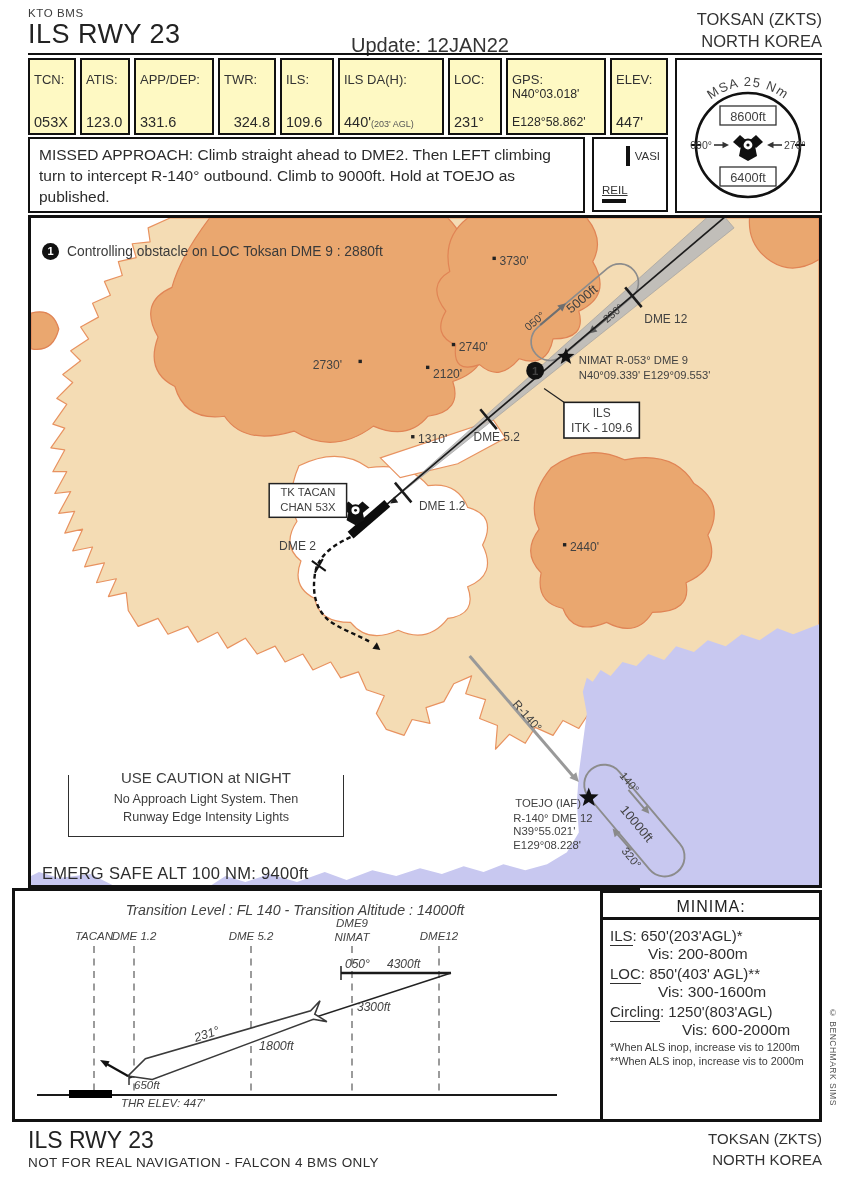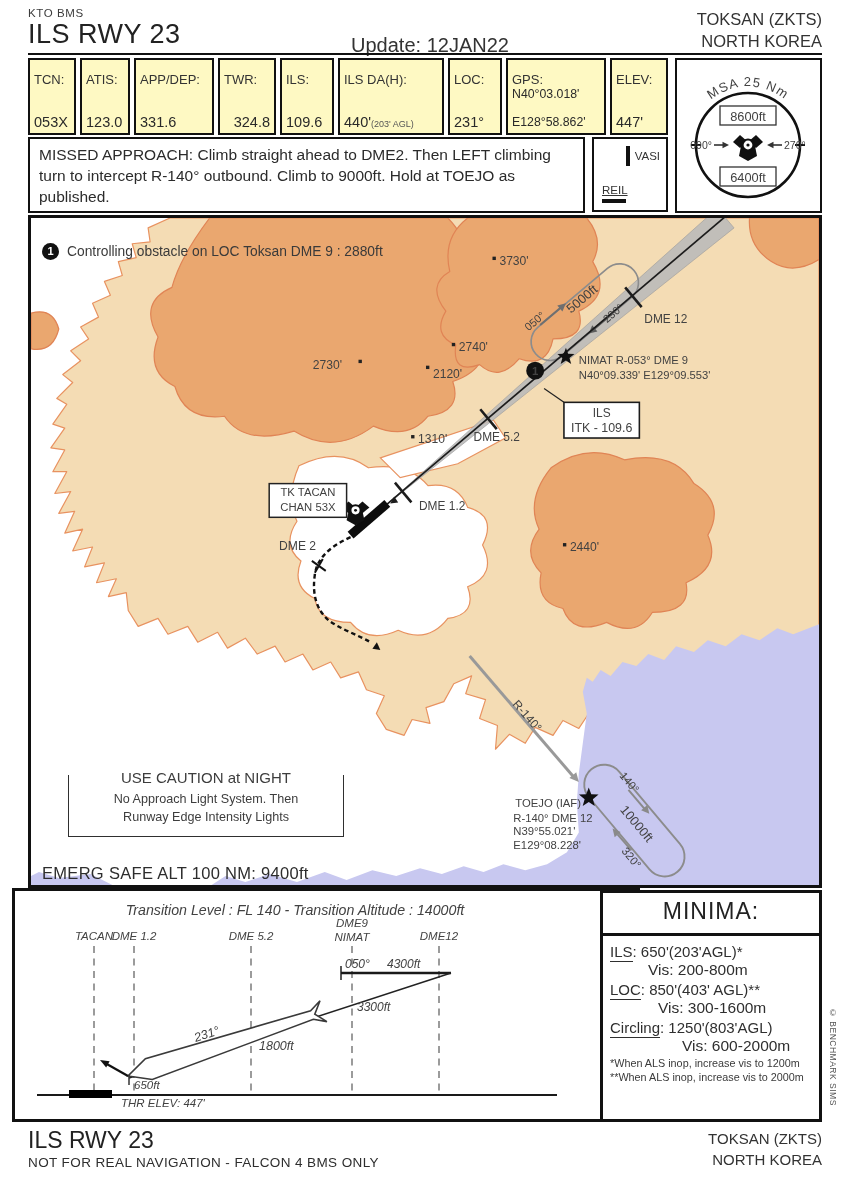--- a/index.html
+++ b/index.html
@@ -39,22 +39,22 @@
   .ncirc{width:17px;height:17px;border-radius:50%;background:#111;color:#fff;font-size:11px;font-weight:bold;
          text-align:center;line-height:17px;flex:none;}
   .caution{left:68px;top:775px;width:274px;height:60px;border:1.6px solid #2f2f2f;background:transparent;
            text-align:center;font-size:12.6px;color:#3d3d3d;line-height:1.4;}
   .ctitle{position:relative;top:-9px;background:#fff;padding:0 6px;font-size:15px;}
   .cbody{margin-top:-6px;}
   .emerg{left:42px;top:864px;font-size:16.5px;letter-spacing:.3px;color:#2d2d2d;}
   
   .profbox{left:12px;top:888px;width:628px;height:234px;border:3px solid #111;box-sizing:border-box;background:#fff;font-style:italic;}
   .minima{left:600px;top:890px;width:222px;height:232px;border:3px solid #111;box-sizing:border-box;background:#fff;}
-  .mtitle{border-bottom:3px solid #111;text-align:center;font-size:23px;letter-spacing:1px;color:#222;
-          padding:5px 0 8px 0;}
+  .mtitle{border-bottom:3px solid #111;text-align:center;font-size:16px;letter-spacing:1px;color:#222;
+          padding:5px 0 1px 0;}
   .mbody{padding:5px 7px;color:#2f2f2f;}
   .mrow{font-size:15px;margin-top:2px;white-space:nowrap;}
   .u{border-bottom:1.6px solid #2f2f2f;padding-bottom:1px;}
   .vis1{padding-left:38px;font-size:15.5px;margin-top:1px;}
   .vis2{padding-left:48px;font-size:15.5px;margin-top:1px;}
   .vis3{padding-left:72px;font-size:15.5px;margin-top:1px;}
   .mnote{font-size:10.8px;margin-top:2px;color:#3a3a3a;white-space:nowrap;}
   
   .fproc{left:28px;top:1127px;font-size:23px;color:#222;}
   .fwarn{left:28px;top:1155px;font-size:13.5px;letter-spacing:.4px;color:#2e2e2e;}

